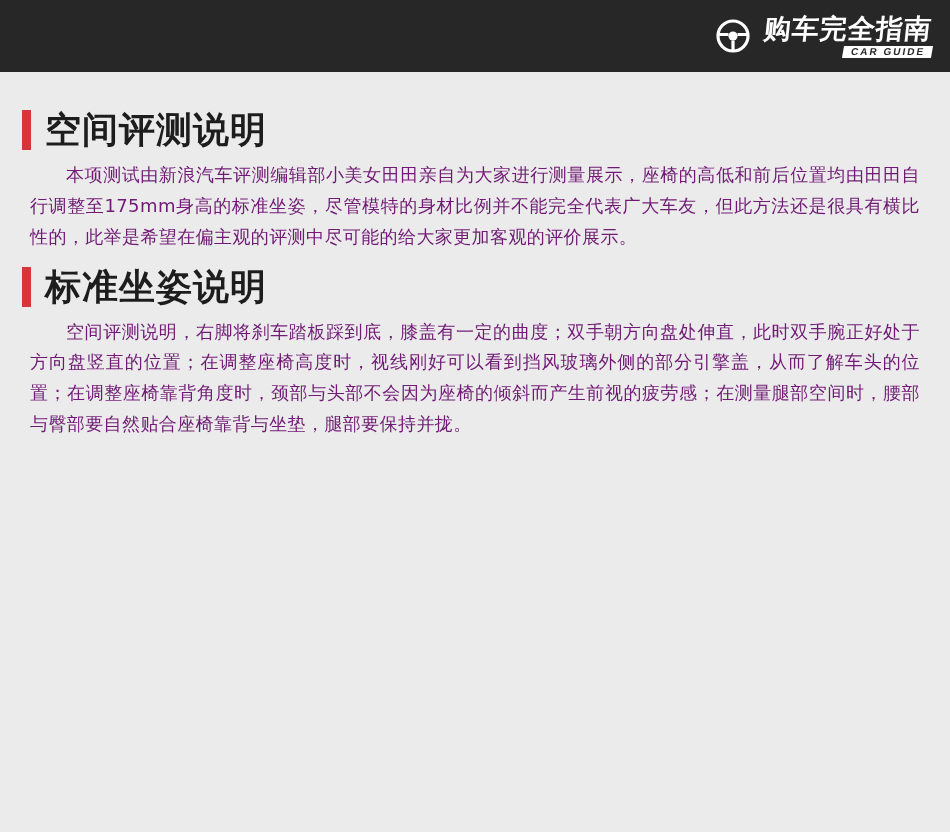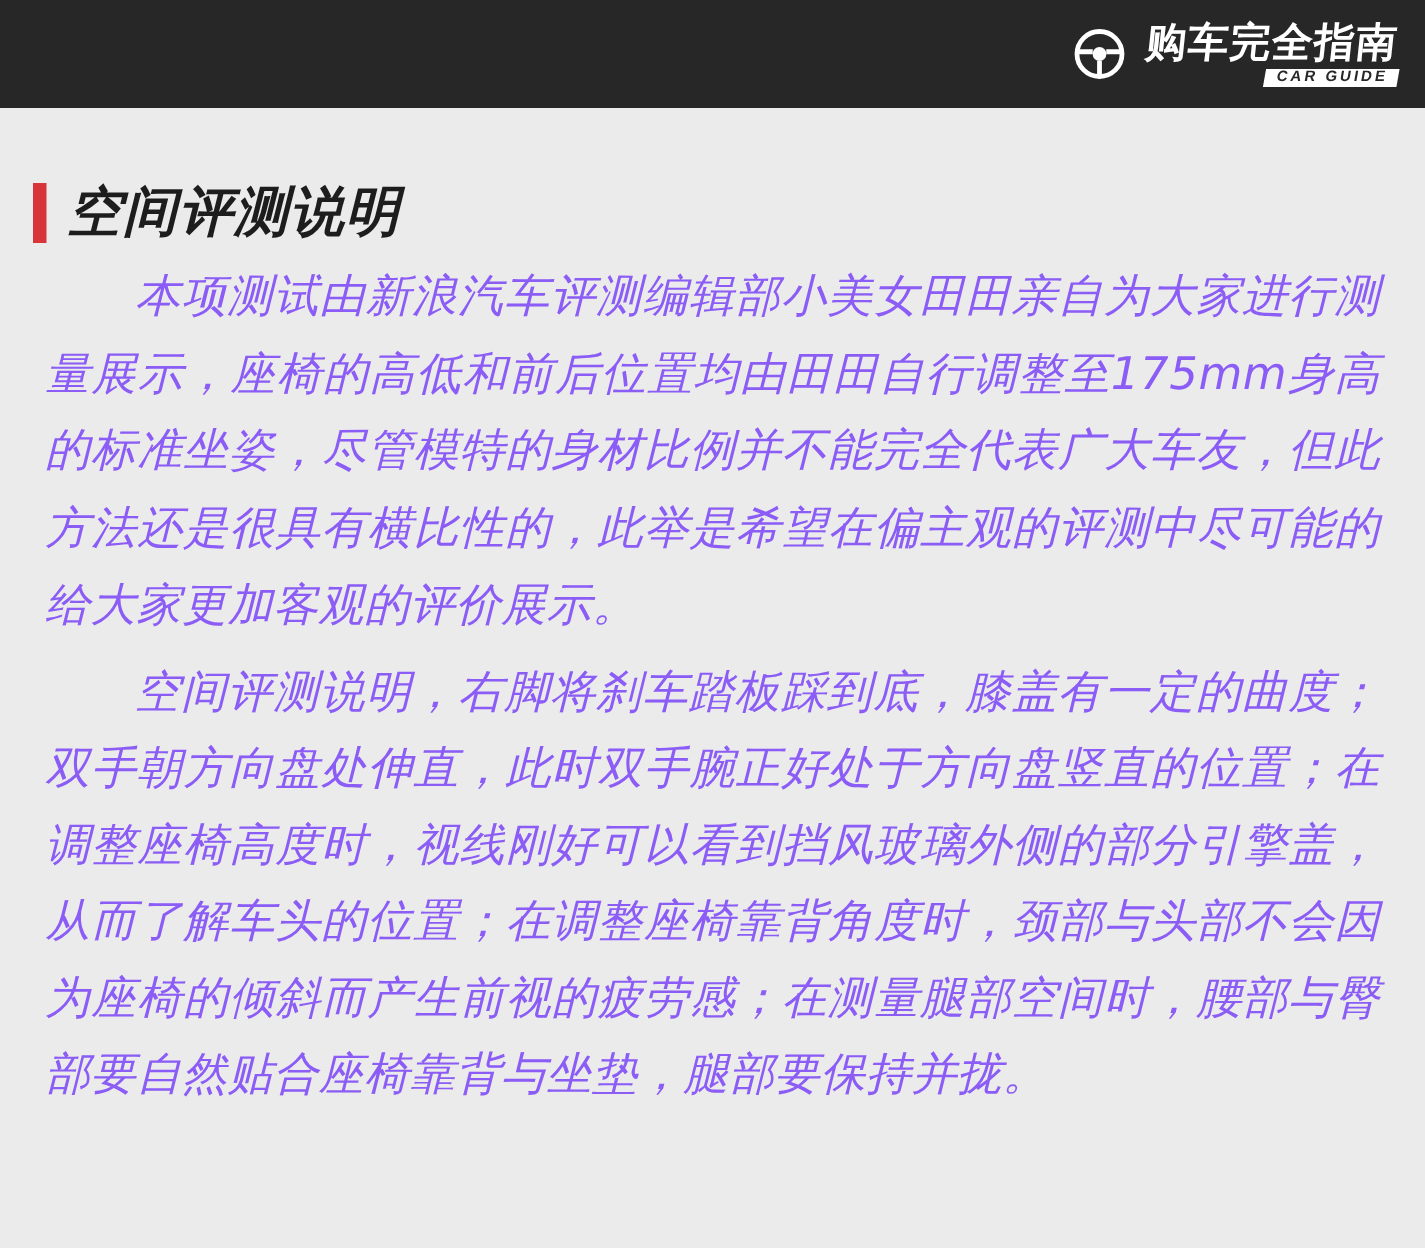--- a/index.html
+++ b/index.html
@@ -70,22 +70,21 @@
     color: #272727;
     font-size: 10px;
     font-weight: bold;
     letter-spacing: 2px;
     padding: 1px 7px 1px 8px;
     transform: skewX(-10deg);
     font-family: "Liberation Sans", sans-serif;
   }
   
   .content {
-    padding: 36px 22px 0 22px;
-    font-style: italic;
+    padding: 24px 22px 0 22px;
   }
   .section {
     margin-bottom: 6px;
   }
   .section-title {
     display: flex;
     align-items: center;
     margin: 14px 0 10px 0;
   }
   .title-bar {
@@ -97,23 +96,23 @@
   }
   .title-text {
     font-size: 36px;
     font-weight: bold;
     color: #1d1d1d;
     letter-spacing: 1px;
     font-family: "DejaVu Sans", "Liberation Sans", sans-serif;
     line-height: 1.05;
   }
   .paragraph {
-    font-size: 30px;
+    font-size: 18px;
     line-height: 1.72;
-    color: #8b5cf6;
+    color: #701a75;
     text-indent: 2em;
     text-align: justify;
     letter-spacing: 0.4px;
     margin: 0 8px 4px 8px;
     font-family: "DejaVu Sans", "Liberation Sans", sans-serif;
   }
   .paragraph.second {
     line-height: 1.70;
   }
 </style>
@@ -143,17 +142,21 @@
 
     <div class="section">
       <div class="section-title">
         <span class="title-bar"></span>
         <span class="title-text">空间评测说明</span>
       </div>
       <p class="paragraph">本项测试由新浪汽车评测编辑部小美女田田亲自为大家进行测量展示，座椅的高低和前后位置均由田田自行调整至175mm身高的标准坐姿，尽管模特的身材比例并不能完全代表广大车友，但此方法还是很具有横比性的，此举是希望在偏主观的评测中尽可能的给大家更加客观的评价展示。</p>
     </div>
 
     <div class="section">
+      <div class="section-title">
+        <span class="title-bar"></span>
+        <span class="title-text">标准坐姿说明</span>
+      </div>
       <p class="paragraph second">空间评测说明，右脚将刹车踏板踩到底，膝盖有一定的曲度；双手朝方向盘处伸直，此时双手腕正好处于方向盘竖直的位置；在调整座椅高度时，视线刚好可以看到挡风玻璃外侧的部分引擎盖，从而了解车头的位置；在调整座椅靠背角度时，颈部与头部不会因为座椅的倾斜而产生前视的疲劳感；在测量腿部空间时，腰部与臀部要自然贴合座椅靠背与坐垫，腿部要保持并拢。</p>
     </div>
 
   </div>
 </div>
 
 </body></html>

